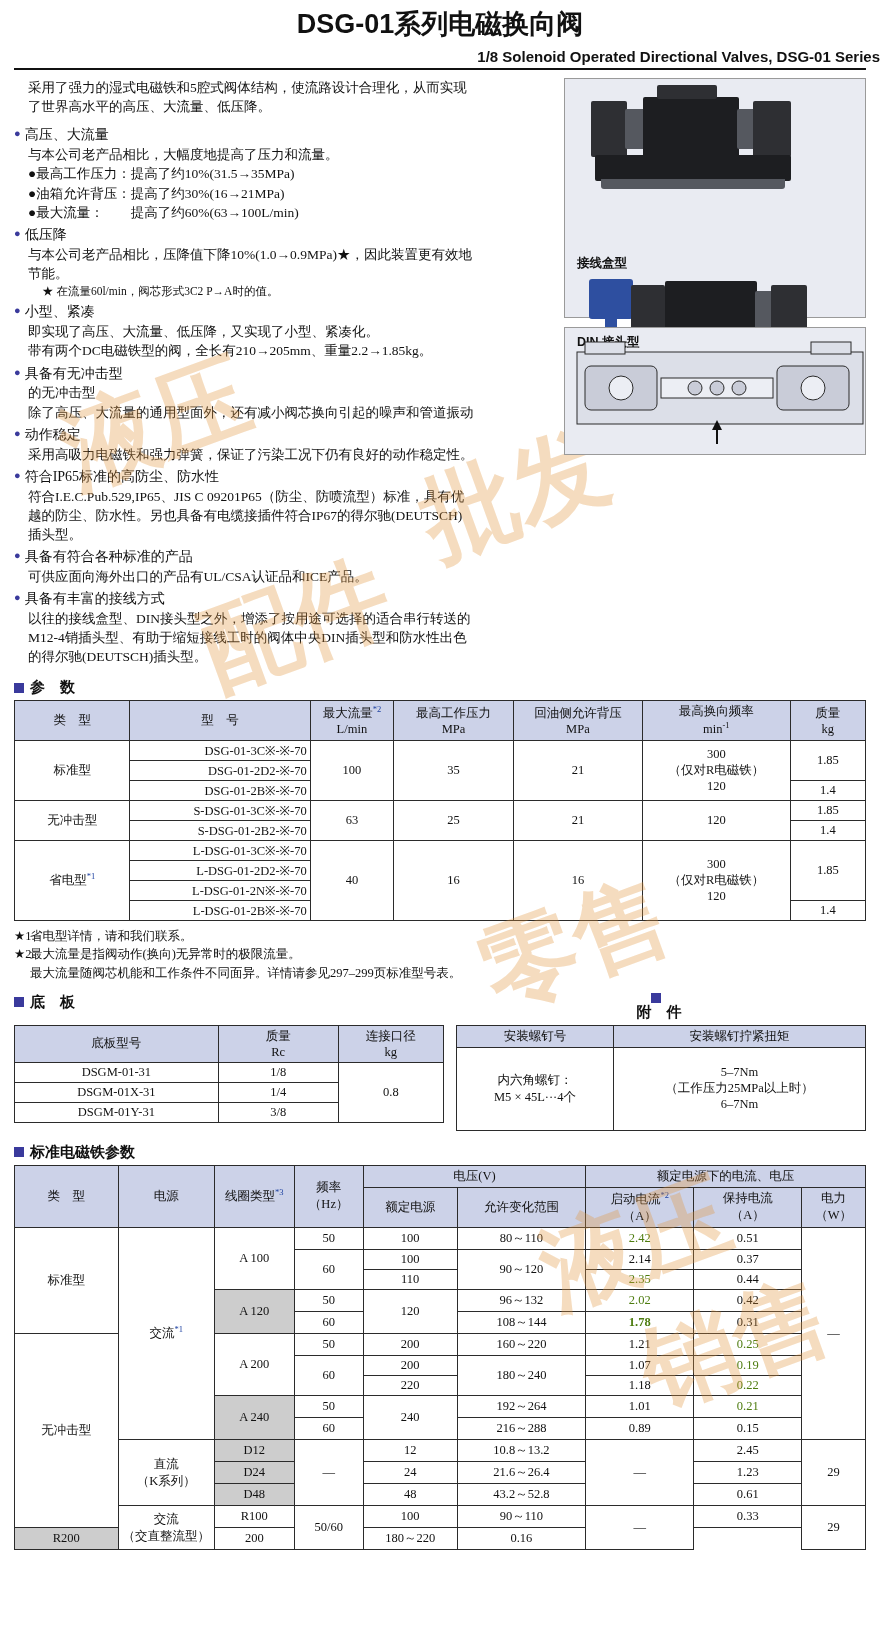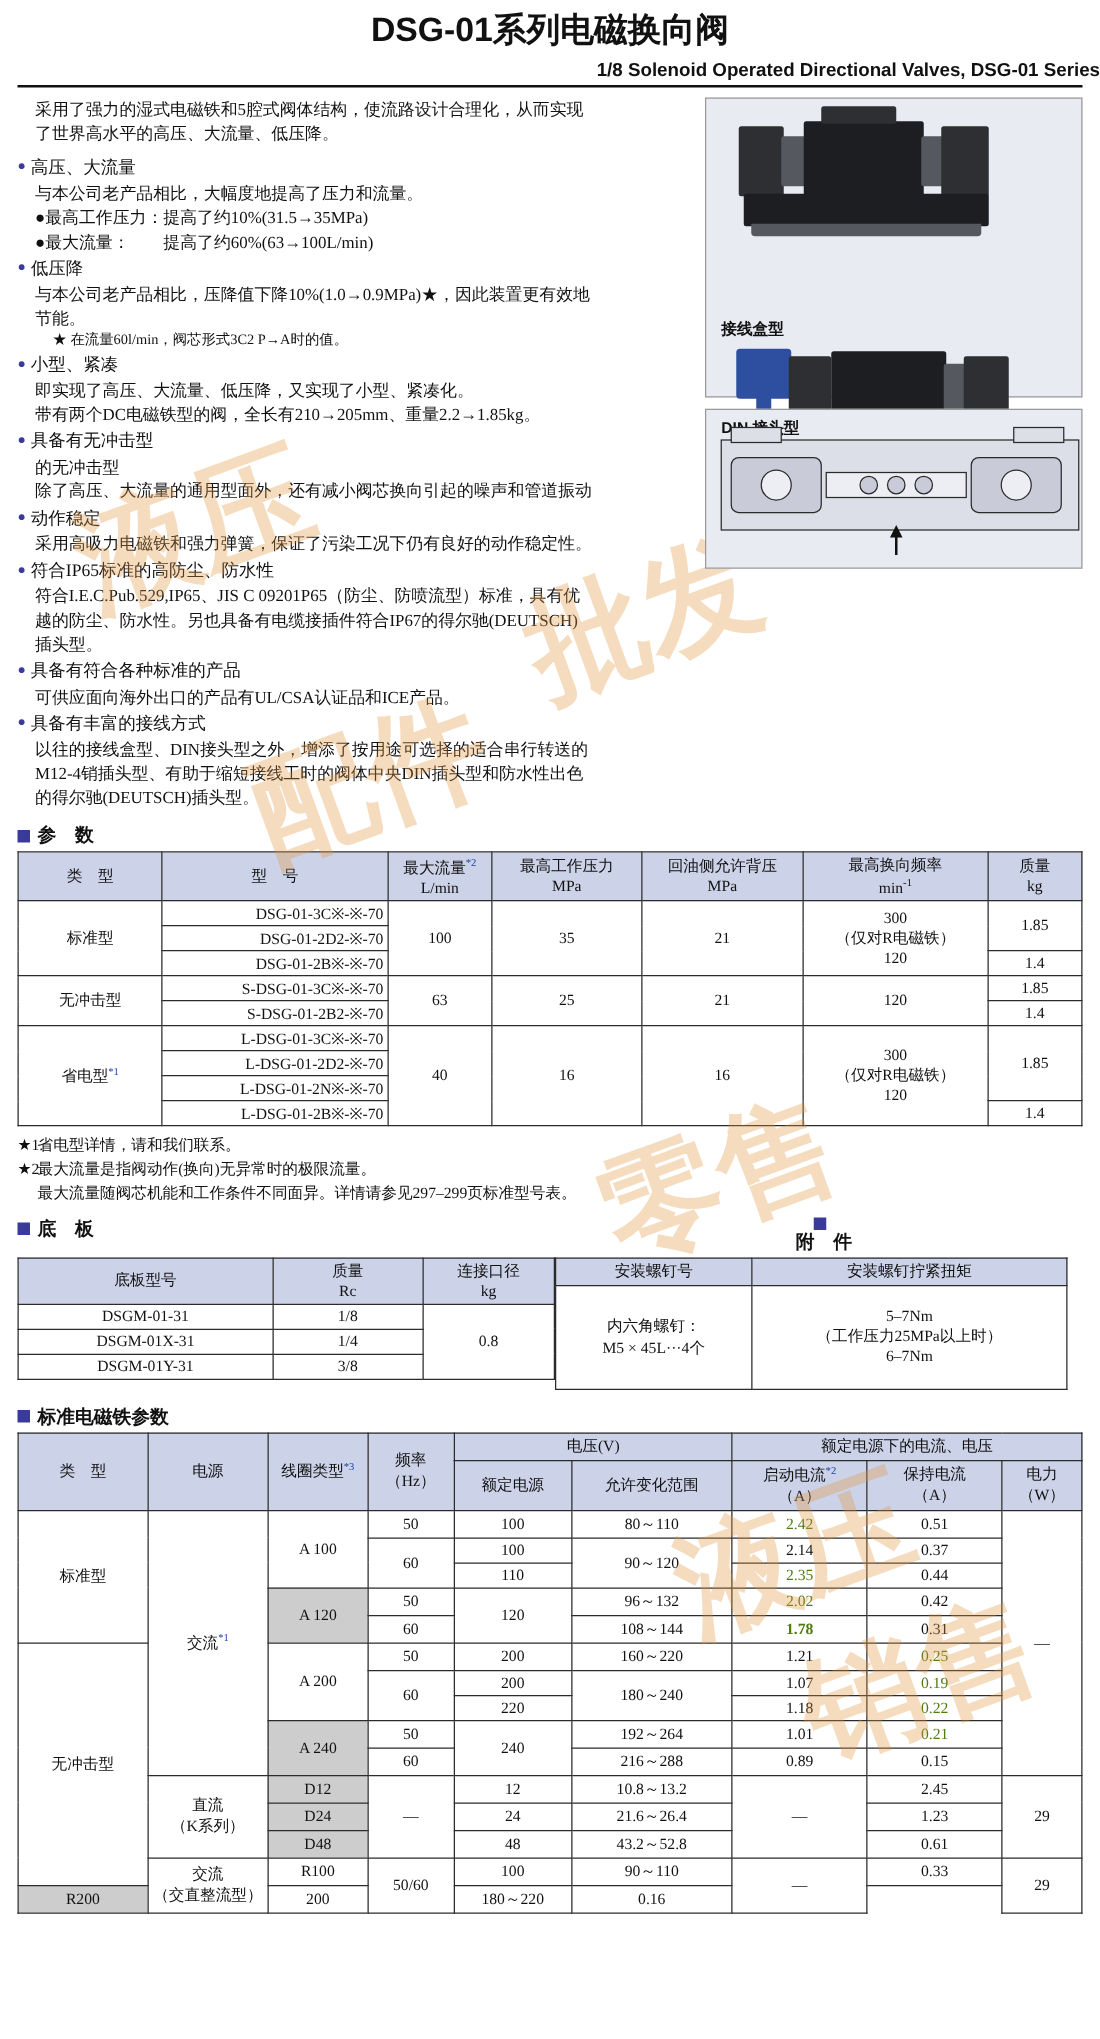--- a/index.html
+++ b/index.html
@@ -45,21 +45,21 @@
   th,td{border:1px solid #2b2b2b;text-align:center;padding:2px 3px;}
   thead th{background:#ccd2e8;font-weight:normal;}
   .modelcell{text-align:right;font-size:12.5px;padding:1px 3px;}
   .sup{font-size:8.5px;vertical-align:super;color:#1b3fa0;}
   .supb{font-size:8.5px;vertical-align:super;}
   .notes{margin:6px 14px 0 14px;font-size:12.5px;line-height:1.5;}
   .notes .ln{display:flex;}
   .notes .ln .mk{width:16px;flex:none;}
 
   
-  .duo{display:flex;margin:0 14px;}
+  .duo{display:flex;margin:0 14px;gap:12px;}
   .duoL{width:430px;}
   .duoR{width:410px;}
   .duo table{width:100%;}
 
   
   .sol{margin:0 14px;width:852px;font-size:12.5px;}
   .sol td,.sol th{border:1px solid #2b2b2b;}
   .grayc{background:#cdcdcd;}
   .orange{color:#4d7c0f;}
 
@@ -94,20 +94,21 @@
         <div>了世界高水平的高压、大流量、低压降。</div>
       </div>
 
       <div class="bullet-h">
         <span class="dot">●</span>
         <span class="htxt">高压、大流量</span>
       </div>
       <div class="ind">
         <div>与本公司老产品相比，大幅度地提高了压力和流量。</div>
         <div>●最高工作压力：提高了约10%(31.5→35MPa)</div>
+        <div>●油箱允许背压：提高了约30%(16→21MPa)</div>
         <div>●最大流量：　　提高了约60%(63→100L/min)</div>
       </div>
 
       <div class="bullet-h">
         <span class="dot">●</span>
         <span class="htxt">低压降</span>
       </div>
       <div class="ind">
         <div>与本公司老产品相比，压降值下降10%(1.0→0.9MPa)★，因此装置更有效地</div>
         <div>节能。</div>

